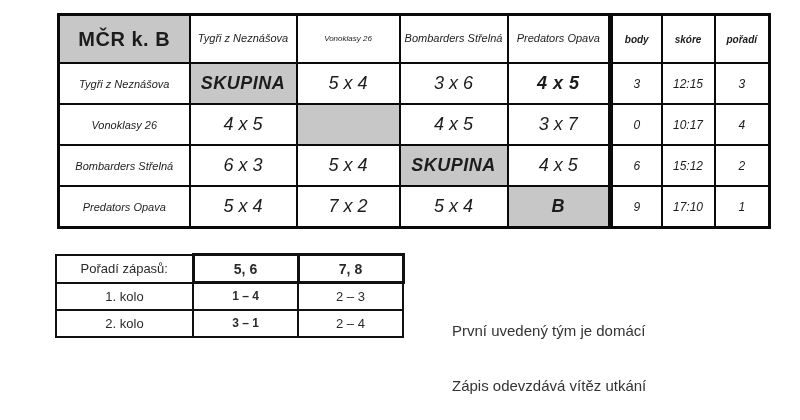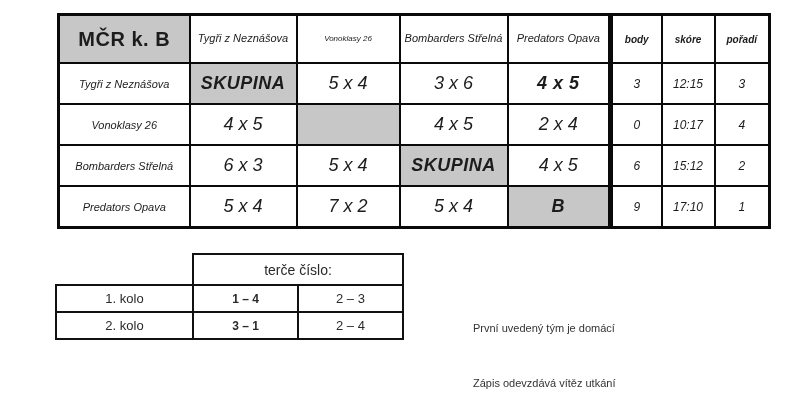--- a/index.html
+++ b/index.html
@@ -44,21 +44,21 @@
   }
   .schedule td.blank{border:none;background:#ffffff;}
   .terce{height:29px;font-size:14px;color:#1e1e1e;}
   .olabel{height:26px;font-size:13px;color:#3a3a3a;}
   .target{font-weight:bold;font-size:14px;color:#111;border-width:3px !important;}
   .rlabel{height:25px;font-size:13px;color:#3a3a3a;}
   .ma{font-weight:bold;font-size:12px;color:#1a1a1a;}
   .mb{font-size:13px;color:#5a5a5a;}
 
   
-  .note{position:absolute;left:452px;font-size:11px;color:#333333;white-space:nowrap;margin-left:21px;}
+  .note{position:absolute;left:452px;font-size:15px;color:#333333;white-space:nowrap;}
   .note1{top:322px;}
   .note2{top:377px;}
 </style>
 </head>
 <body>
 
 <table class="standings">
   <colgroup>
     <col style="width:131px">
       <col style="width:107px">
@@ -88,21 +88,21 @@
     <td class="score big">4 x 5</td>
     <td class="stat bleft">3</td>
     <td class="stat">12:15</td>
     <td class="stat">3</td>
   </tr>
   <tr class="r">
     <td class="team">Vonoklasy 26</td>
     <td class="score">4 x 5</td>
     <td class="score gray"></td>
     <td class="score">4 x 5</td>
-    <td class="score">2 x 4</td>
+    <td class="score">3 x 7</td>
     <td class="stat bleft">0</td>
     <td class="stat">10:17</td>
     <td class="stat">4</td>
   </tr>
   <tr class="r">
     <td class="team">Bombarders Střelná</td>
     <td class="score">6 x 3</td>
     <td class="score">5 x 4</td>
     <td class="score gray big">SKUPINA</td>
     <td class="score">4 x 5</td>
@@ -123,23 +123,24 @@
 </tbody>
   </table>
 
 <table class="schedule">
   <colgroup>
     <col style="width:137px">
       <col style="width:105px">
       <col style="width:105px">
   </colgroup>
   <tbody>
-      <tr>
-    <td class="blank"></td>
-    <td class="terce" colspan="2">terče číslo:</td>
+  <tr>
+    <td class="olabel">Pořadí zápasů:</td>
+    <td class="target">5, 6</td>
+    <td class="target">7, 8</td>
   </tr>
   <tr>
     <td class="rlabel">1. kolo</td>
     <td class="ma">1 – 4</td>
     <td class="mb">2 – 3</td>
   </tr>
   <tr>
     <td class="rlabel">2. kolo</td>
     <td class="ma">3 – 1</td>
     <td class="mb">2 – 4</td>

